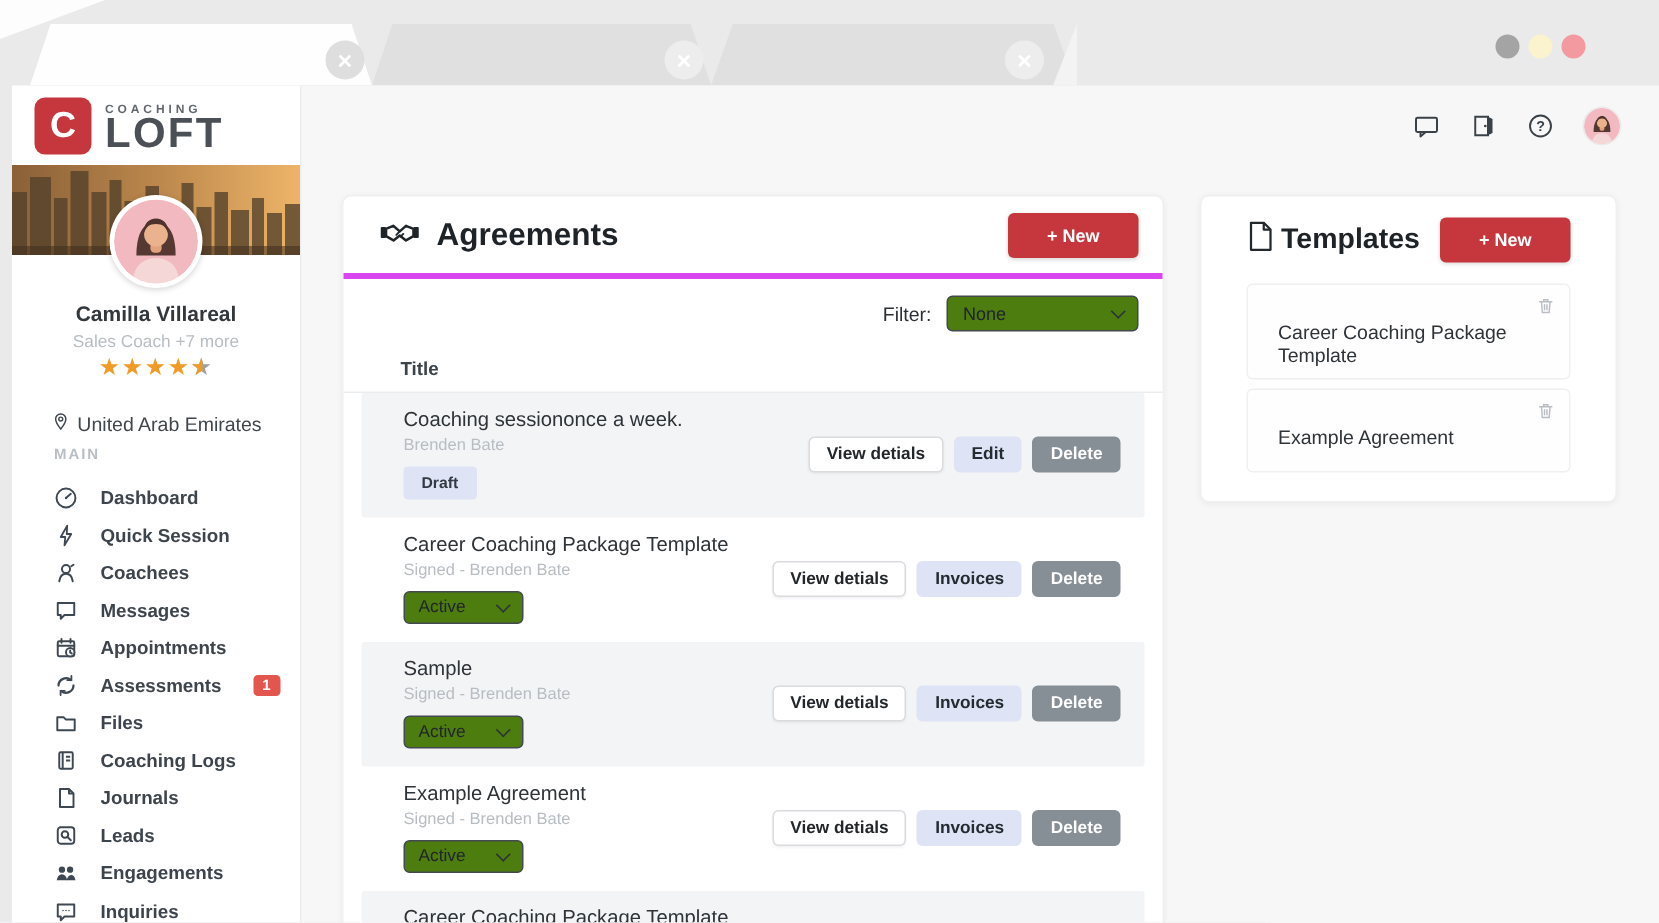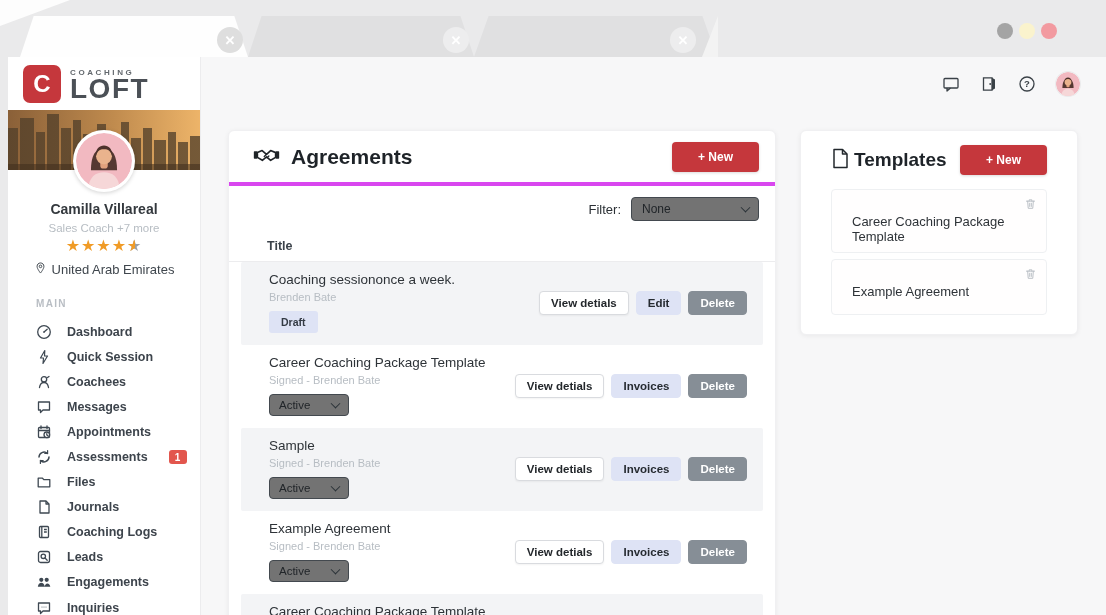--- a/index.html
+++ b/index.html
@@ -49,21 +49,21 @@
   .avatar{position:absolute;left:65px;top:73px;width:62px;height:62px;border-radius:50%;
           background:#fff;box-shadow:0 1px 4px rgba(0,0,0,.18);padding:3px;box-sizing:border-box;}
   .avatar svg{display:block;width:100%;height:100%;border-radius:50%;}
   .profile{position:absolute;left:0;top:144px;width:192px;text-align:center;}
   .p-name{font-size:14px;font-weight:bold;color:#33383d;}
   .p-role{font-size:11.5px;color:#b7bdc3;margin-top:5px;}
   .p-stars{margin-top:4px;font-size:16px;letter-spacing:1px;color:#f09b26;line-height:1;}
   .star{display:inline-block;}
   .star-half{position:relative;color:#9aa0a6;}
   .star-half .fill{position:absolute;left:0;top:0;width:50%;overflow:hidden;color:#f09b26;}
-  .p-loc{margin-top:7px;font-size:13px;color:#3f464d;display:flex;align-items:center;
+  .p-loc{margin-top:20px;font-size:13px;color:#3f464d;display:flex;align-items:center;
          justify-content:center;gap:5px;}
   .section-label{position:absolute;left:28px;top:241px;font-size:10px;font-weight:bold;
                  letter-spacing:1.3px;color:#b9bec4;}
   .menu{position:absolute;left:0;top:262px;width:192px;}
   .menu-item{height:25.1px;display:flex;align-items:center;padding-left:28px;gap:15px;cursor:pointer;}
   .menu-item svg{flex:0 0 auto;display:block;}
   .mi-label{font-size:12.5px;font-weight:600;color:#3d444c;}
   .mi-badge{margin-left:6px;min-width:14px;height:14px;border-radius:3px;background:#e2564d;
             color:#fff;font-size:10px;font-weight:bold;display:flex;align-items:center;
             justify-content:center;padding:0 2px;}
@@ -78,21 +78,21 @@
   .ag-title{font-size:21px;font-weight:bold;color:#1e2328;margin-left:11px;}
   .btn-new{margin-left:auto;background:#c5373c;color:#fff;border:none;border-radius:4px;
            font-family:inherit;font-size:12px;font-weight:bold;padding:8px 26px;cursor:pointer;
            box-shadow:0 1px 3px rgba(0,0,0,.15);}
   .filter-row{display:flex;align-items:center;justify-content:flex-end;gap:10px;padding:11px 16px 9px;}
   .filter-label{font-size:13px;color:#2b3035;}
   .select-wrap{position:relative;display:inline-block;}
   .select-wrap::after{content:'';position:absolute;right:10px;top:50%;width:6px;height:6px;
       border-right:1.8px solid #2b3238;border-bottom:1.8px solid #2b3238;
       transform:translateY(-70%) rotate(45deg);pointer-events:none;}
-  select{appearance:none;-webkit-appearance:none;background:#737373;border:1px solid #43494f;
+  select{appearance:none;-webkit-appearance:none;background:#4d7c0f;border:1px solid #43494f;
          border-radius:4px;font-family:inherit;color:#212529;cursor:pointer;}
   .filter-select{width:128px;height:24px;font-size:12px;padding:0 24px 0 10px;}
   .status-select{width:80px;height:22px;font-size:11.5px;padding:0 28px 0 9px;}
   .col-head{padding:9px 16px 8px 38px;font-size:12.5px;font-weight:bold;color:#3b424a;
             border-bottom:1px solid #ececee;}
   .rows{padding:0 12px;}
   .row{display:flex;align-items:center;justify-content:space-between;
        padding:10px 16px 12px 28px;border-radius:2px;}
   .row.alt{background:#f3f4f6;}
   .r-title{font-size:13.5px;color:#2e3338;}
@@ -283,33 +283,33 @@
           <span class="mi-label">Assessments</span>
           <span class="mi-badge">1</span>
         </div>
         <div class="menu-item">
           <svg width="16" height="16" viewBox="0 0 16 16" fill="none" stroke="#3e4852" stroke-width="1.3" stroke-linejoin="round">
             <path d="M2.2 12.8 V4.2 h4.3 l1.3 1.4 h6 v7.2 z"></path>
           </svg>
           <span class="mi-label">Files</span>
         </div>
         <div class="menu-item">
-          <svg width="16" height="16" viewBox="0 0 16 16" fill="none" stroke="#3e4852" stroke-width="1.3" stroke-linejoin="round">
-            <path d="M4 2 h6 l3 3 v9 h-9 z"></path>
-              <path d="M10 2 v3 h3"></path>
-          </svg>
-          <span class="mi-label">Journals</span>
-        </div>
-        <div class="menu-item">
           <svg width="16" height="16" viewBox="0 0 16 16" fill="none" stroke="#3e4852" stroke-width="1.3">
             <rect x="3.5" y="2.5" width="9" height="11" rx="1"></rect>
               <path d="M5.8 2.5 v11"></path>
               <path d="M8 5.5 h2.8 M8 8 h2.8"></path>
           </svg>
           <span class="mi-label">Coaching Logs</span>
+        </div>
+        <div class="menu-item">
+          <svg width="16" height="16" viewBox="0 0 16 16" fill="none" stroke="#3e4852" stroke-width="1.3" stroke-linejoin="round">
+            <path d="M4 2 h6 l3 3 v9 h-9 z"></path>
+              <path d="M10 2 v3 h3"></path>
+          </svg>
+          <span class="mi-label">Journals</span>
         </div>
         <div class="menu-item">
           <svg width="16" height="16" viewBox="0 0 16 16" fill="none" stroke="#3e4852" stroke-width="1.3">
             <rect x="2.5" y="2.5" width="11" height="11" rx="2"></rect>
               <circle cx="7.3" cy="7.3" r="2.2"></circle>
               <path d="M9 9 l2.2 2.2" stroke-linecap="round"></path>
           </svg>
           <span class="mi-label">Leads</span>
         </div>
         <div class="menu-item">

